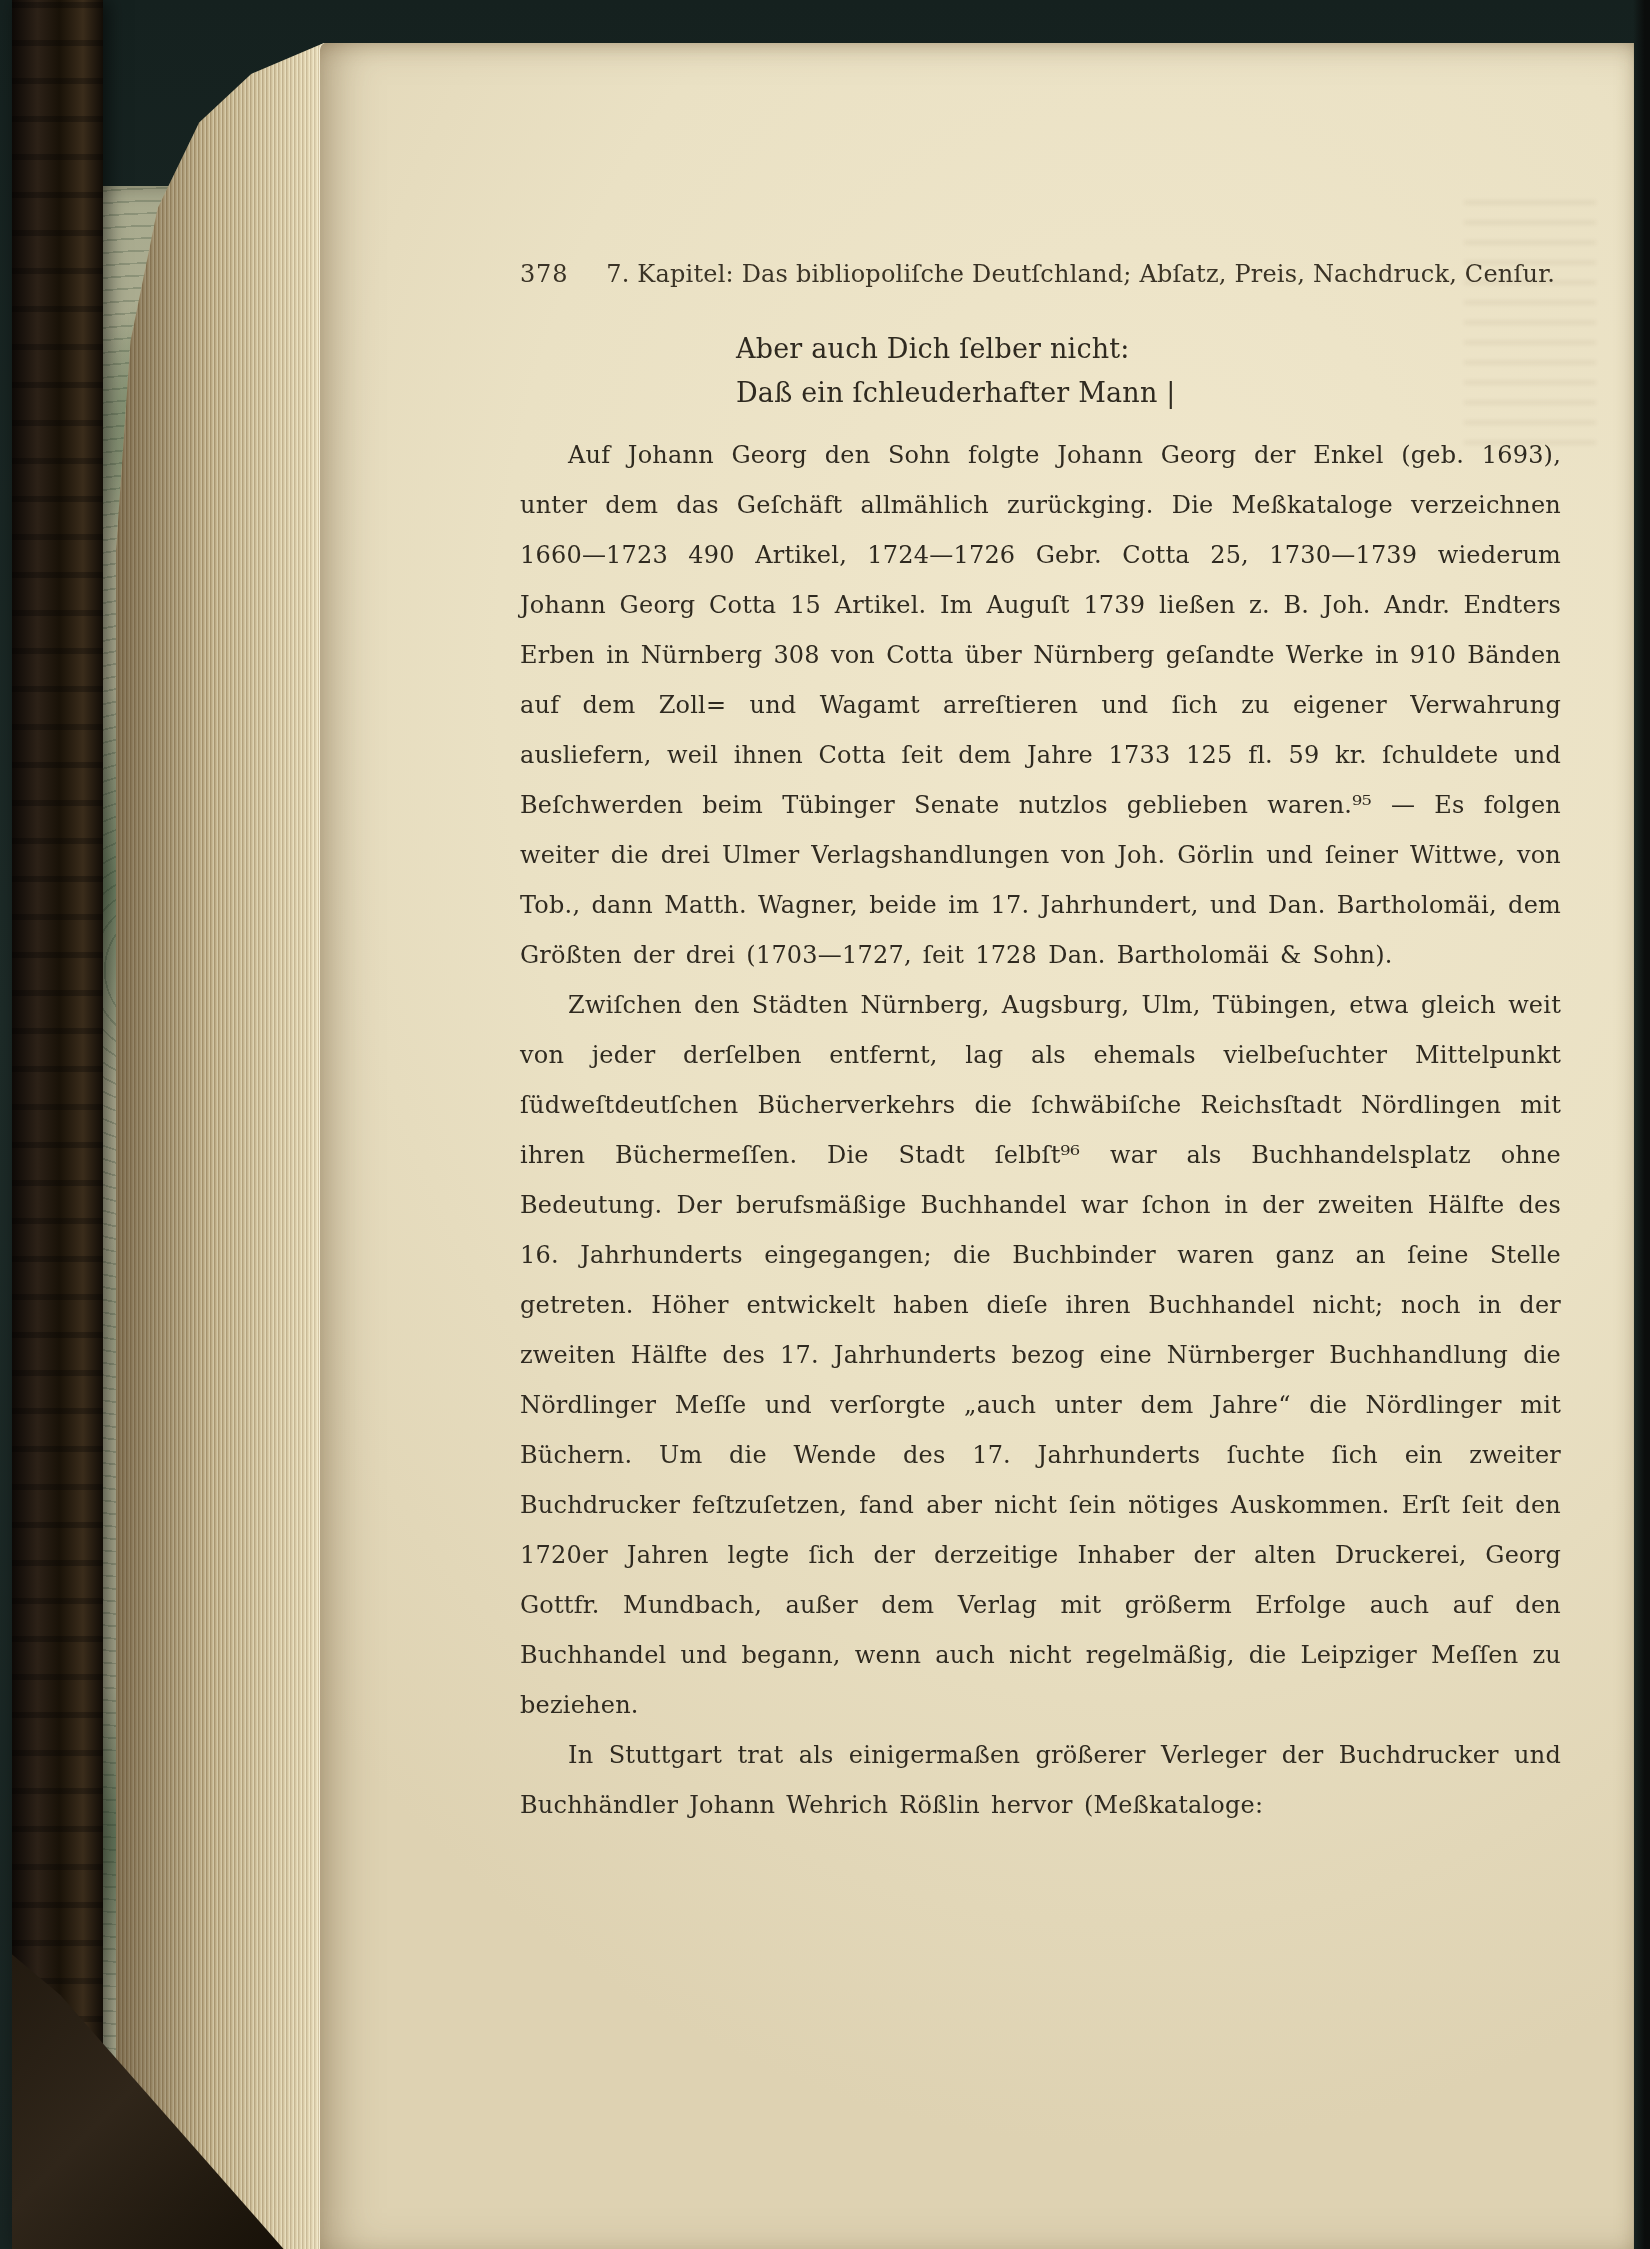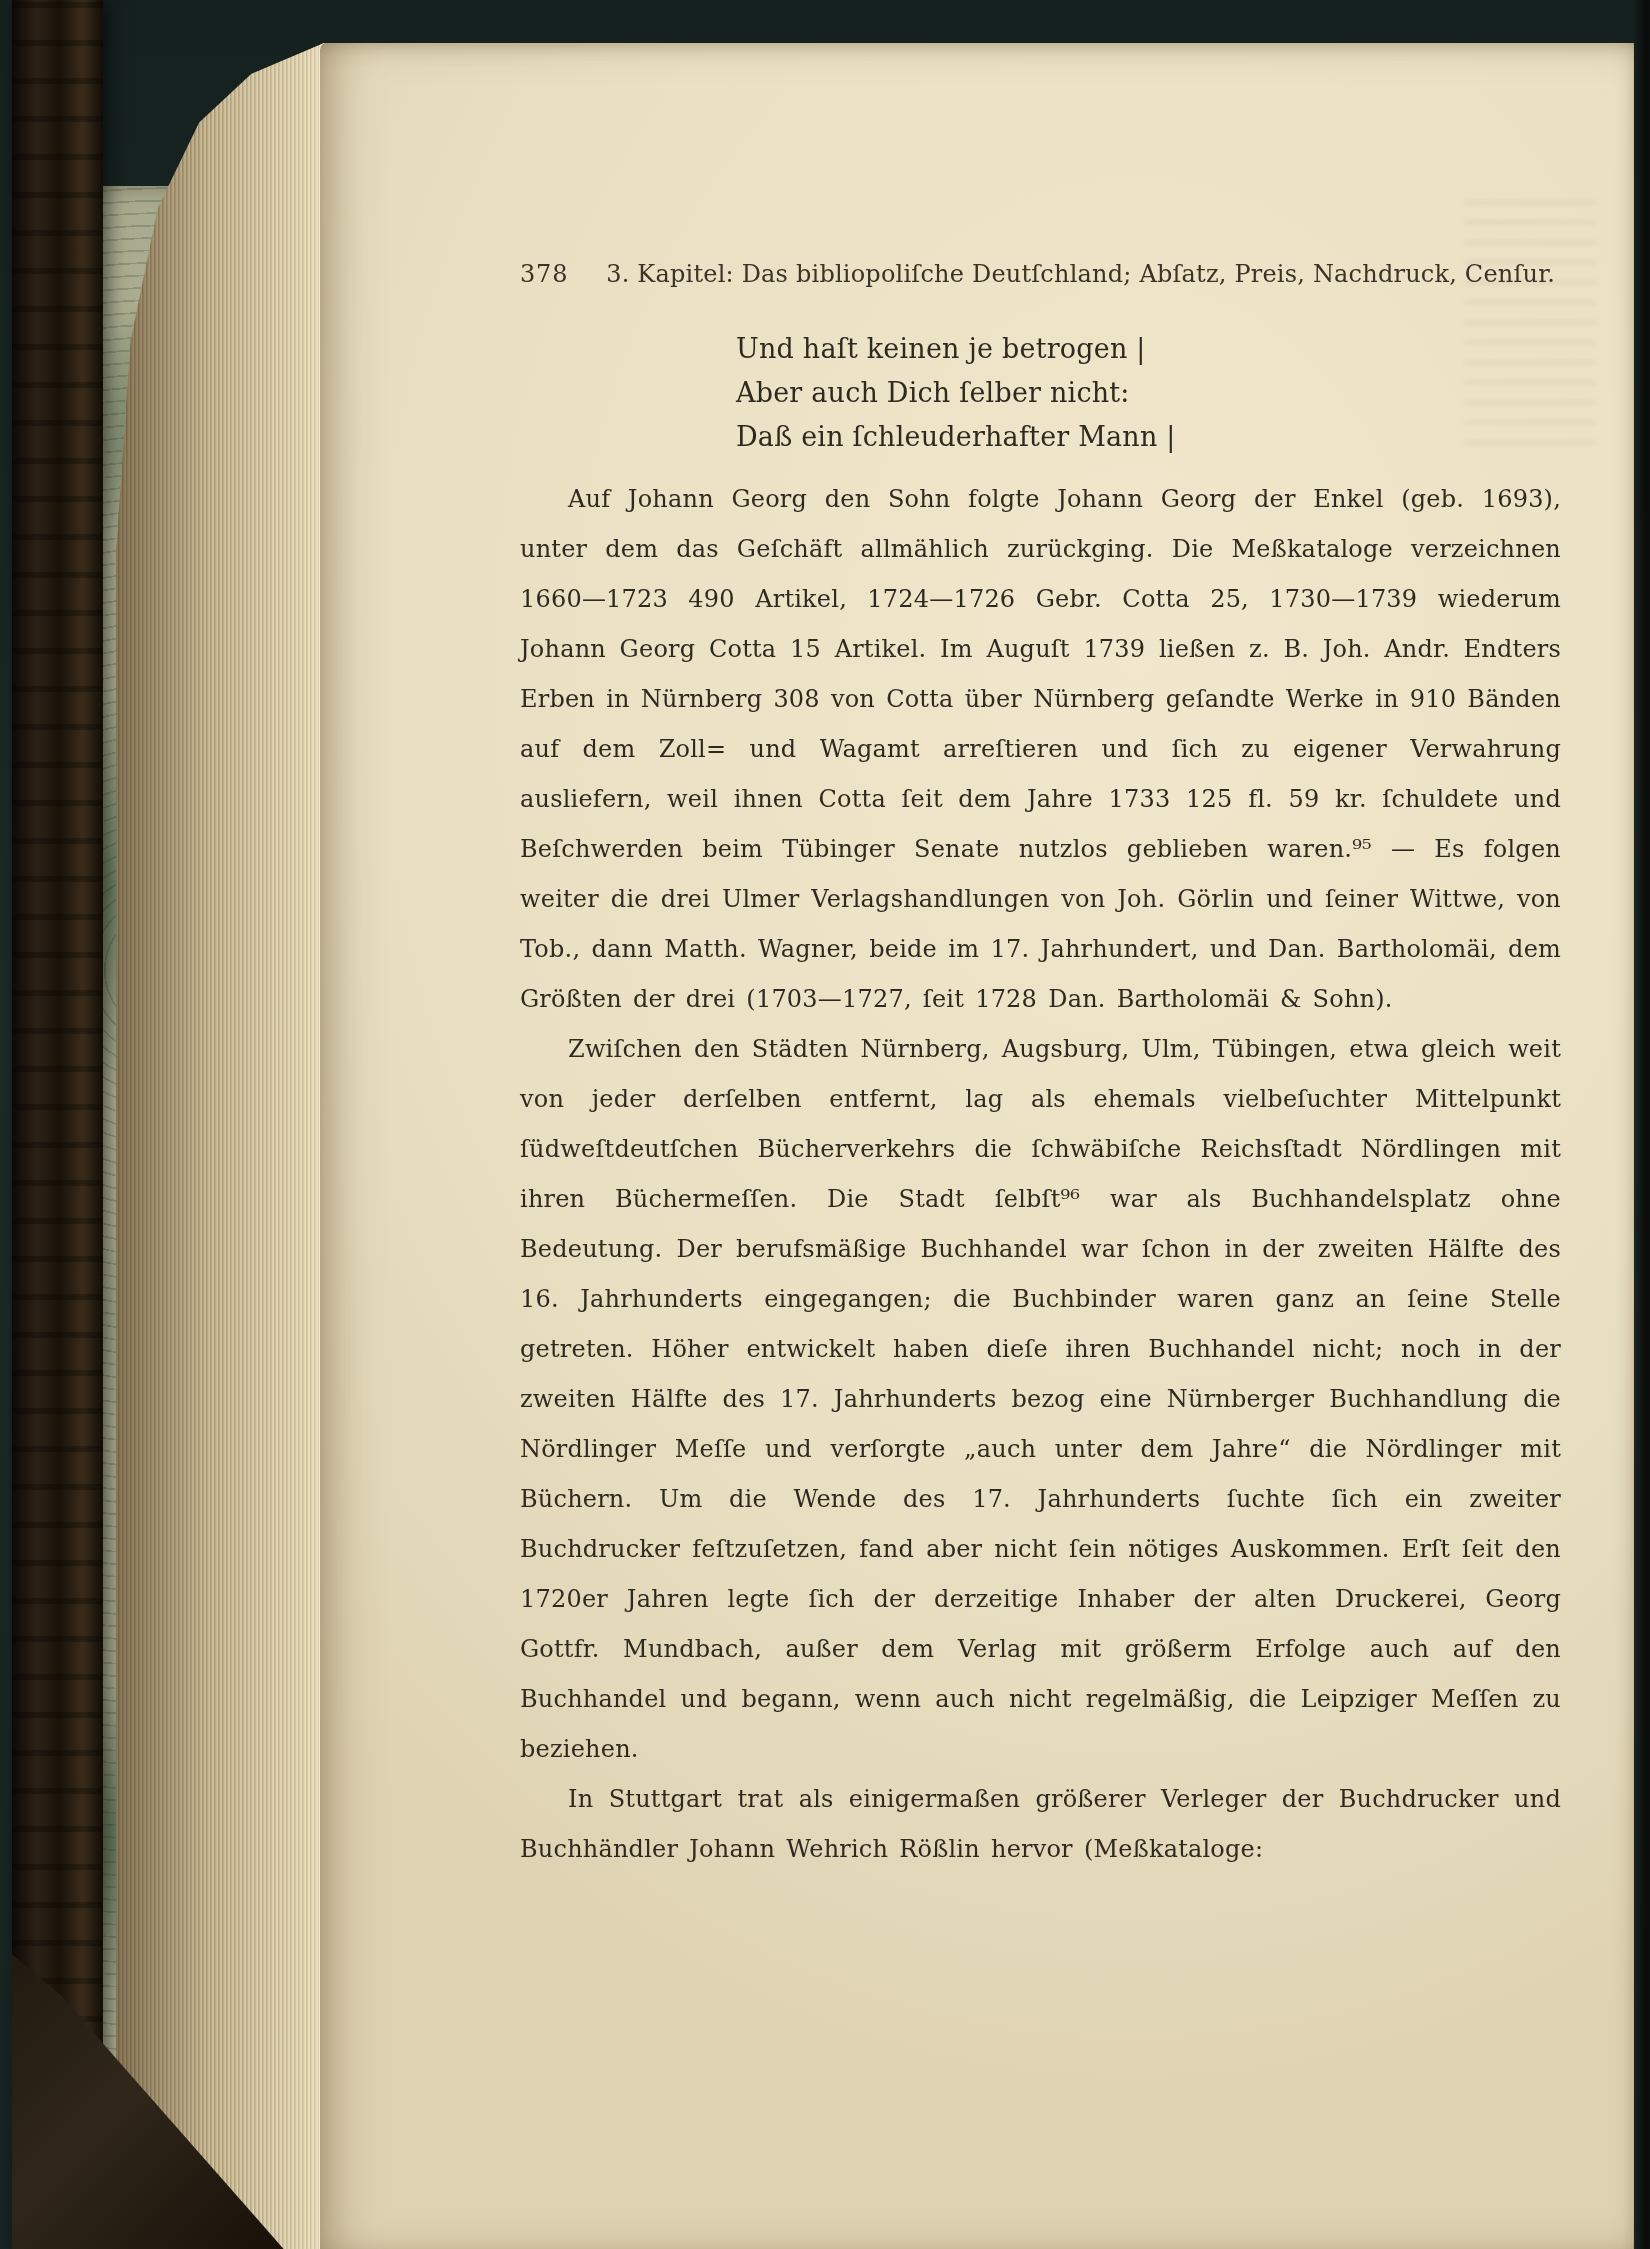--- a/index.html
+++ b/index.html
@@ -147,25 +147,24 @@
   <div class="page-stack"></div>
   <div class="leather-corner"></div>
 
   <div class="page">
     <div class="show-through"></div>
 
     <div class="content">
 
       <div class="running-head">
         <span class="pagenum">378</span>
-        <span class="chapter">3. Kapitel: Das bibliopoliſche Deutſchland; Abſatz, Preis, Nachdruck, Cenſur.</span>
+        <span class="chapter">7. Kapitel: Das bibliopoliſche Deutſchland; Abſatz, Preis, Nachdruck, Cenſur.</span>
       </div>
 
       <div class="poem">
-        <div class="poem-line">Und haſt keinen je betrogen |</div>
         <div class="poem-line">Aber auch Dich ſelber nicht:</div>
         <div class="poem-line">Daß ein ſchleuderhafter Mann |</div>
       </div>
 
       <p class="body-par">Auf Johann Georg den Sohn folgte Johann Georg der Enkel (geb. 1693), unter dem das Geſchäft allmählich zurückging. Die Meßkataloge verzeichnen 1660—1723 490 Artikel, 1724—1726 Gebr. Cotta 25, 1730—1739 wiederum Johann Georg Cotta 15 Artikel. Im Auguſt 1739 ließen z. B. Joh. Andr. Endters Erben in Nürnberg 308 von Cotta über Nürnberg geſandte Werke in 910 Bänden auf dem Zoll= und Wagamt arreſtieren und ſich zu eigener Verwahrung ausliefern, weil ihnen Cotta ſeit dem Jahre 1733 125 fl. 59 kr. ſchuldete und Beſchwerden beim Tübinger Senate nutzlos geblieben waren.⁹⁵ — Es folgen weiter die drei Ulmer Verlagshandlungen von Joh. Görlin und ſeiner Wittwe, von Tob., dann Matth. Wagner, beide im 17. Jahrhundert, und Dan. Bartholomäi, dem Größten der drei (1703—1727, ſeit 1728 Dan. Bartholomäi &amp; Sohn).</p>
       <p class="body-par">Zwiſchen den Städten Nürnberg, Augsburg, Ulm, Tübingen, etwa gleich weit von jeder derſelben entfernt, lag als ehemals vielbeſuchter Mittelpunkt ſüdweſtdeutſchen Bücherverkehrs die ſchwäbiſche Reichsſtadt Nördlingen mit ihren Büchermeſſen. Die Stadt ſelbſt⁹⁶ war als Buchhandelsplatz ohne Bedeutung. Der berufsmäßige Buchhandel war ſchon in der zweiten Hälfte des 16. Jahrhunderts eingegangen; die Buchbinder waren ganz an ſeine Stelle getreten. Höher entwickelt haben dieſe ihren Buchhandel nicht; noch in der zweiten Hälfte des 17. Jahrhunderts bezog eine Nürnberger Buchhandlung die Nördlinger Meſſe und verſorgte „auch unter dem Jahre“ die Nördlinger mit Büchern. Um die Wende des 17. Jahrhunderts ſuchte ſich ein zweiter Buchdrucker feſtzuſetzen, fand aber nicht ſein nötiges Auskommen. Erſt ſeit den 1720er Jahren legte ſich der derzeitige Inhaber der alten Druckerei, Georg Gottfr. Mundbach, außer dem Verlag mit größerm Erfolge auch auf den Buchhandel und begann, wenn auch nicht regelmäßig, die Leipziger Meſſen zu beziehen.</p>
       <p class="body-par">In Stuttgart trat als einigermaßen größerer Verleger der Buchdrucker und Buchhändler Johann Wehrich Rößlin hervor (Meßkataloge:</p>
 
     </div>
   </div>

